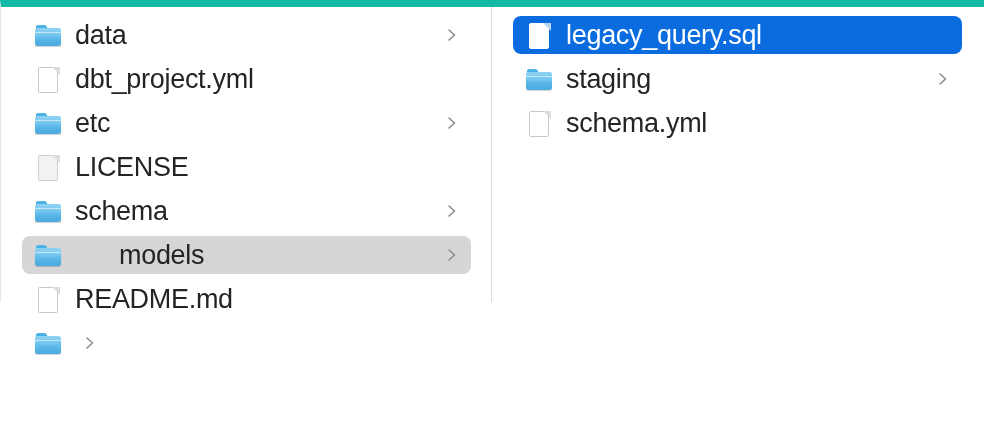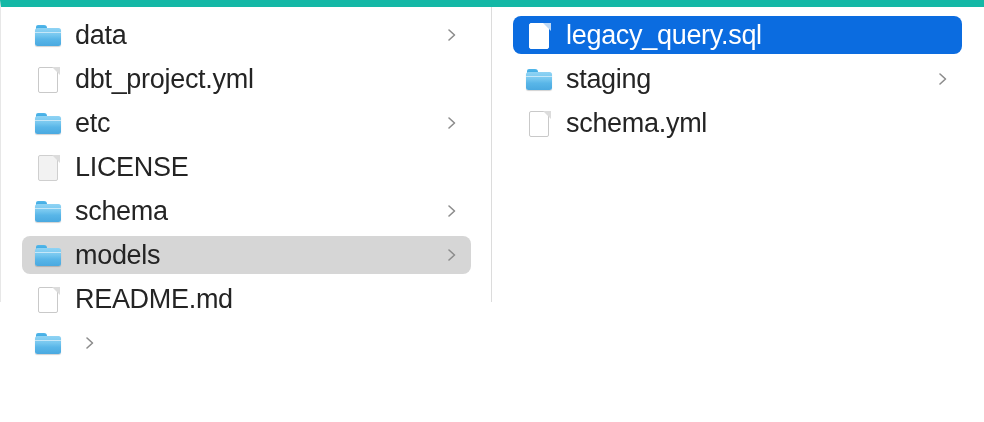--- a/index.html
+++ b/index.html
@@ -56,20 +56,21 @@
     padding-right: 12px;
     margin-bottom: 6px;
   }
   .column-right .row {
     margin-left: 21px;
     margin-right: 22px;
   }
 
   .row.selected-gray {
     background: #d6d6d6;
+    gap: 44px;
   }
   .row.selected-blue {
     background: #0b6ce0;
   }
 
   .icon {
     width: 27px;
     height: 30px;
     flex: 0 0 27px;
     position: relative;

